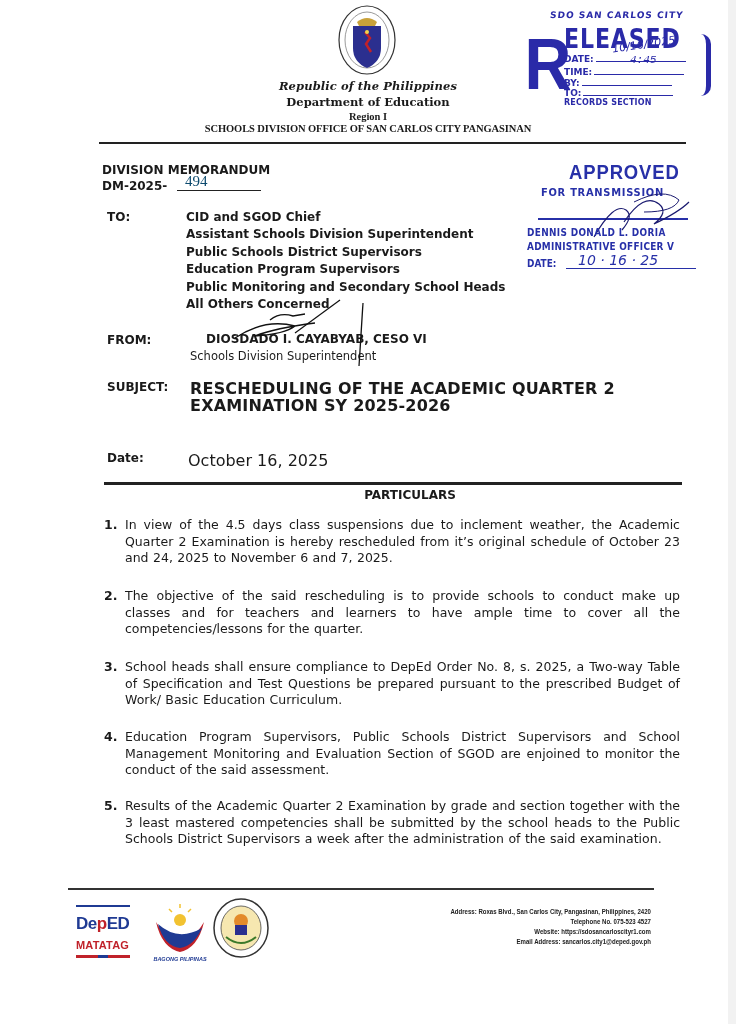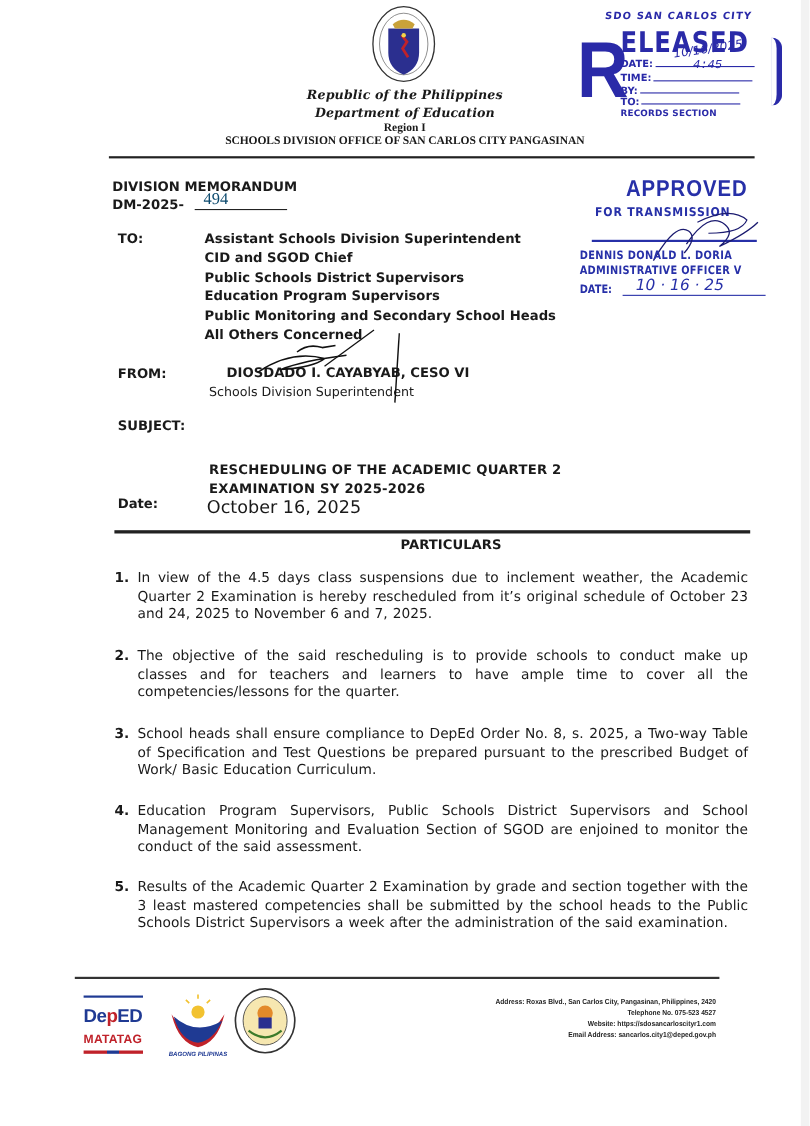--- a/index.html
+++ b/index.html
@@ -4,21 +4,21 @@
 <style>
   * { margin: 0; padding: 0; box-sizing: border-box; }
   html, body { width: 736px; height: 1024px; background: #ffffff; overflow: hidden; }
   body { position: relative; font-family: "DejaVu Sans", sans-serif; color: #1a1a1a; }
 
   .right-edge { position: absolute; left: 728px; top: 0; width: 8px; height: 1024px; background: #f2f2f2; }
 
   
   .seal { position: absolute; left: 337px; top: 4px; width: 60px; height: 72px; }
   .hdr-line1 { position: absolute; left: 0; width: 736px; text-align: center; top: 79px; font-family: "DejaVu Serif", serif; font-weight: bold; font-size: 11.5px; font-style: italic; letter-spacing: 0.1px; }
-  .hdr-line2 { position: absolute; left: 0; width: 736px; text-align: center; top: 95px; font-family: "DejaVu Serif", serif; font-weight: bold; font-size: 11.5px; font-style: italic; }
+  .hdr-line2 { position: absolute; left: 0; width: 736px; text-align: center; top: 95px; font-family: "DejaVu Serif", serif; font-weight: bold; font-size: 11.5px; }
   .hdr-region { position: absolute; left: 0; width: 736px; text-align: center; top: 111px; font-family: "Liberation Serif", serif; font-weight: bold; font-size: 10.5px; }
   .hdr-office { position: absolute; left: 0; width: 736px; text-align: center; top: 123px; font-family: "Liberation Serif", serif; font-weight: bold; font-size: 10.5px; letter-spacing: -0.1px; }
   .hdr-rule { position: absolute; left: 99px; top: 142px; width: 587px; height: 2px; background: #222; }
 
   
   .stamp-released { position: absolute; left: 520px; top: 6px; width: 195px; height: 104px; color: #2a2aa8; }
   .stamp-top { position: absolute; left: 30px; top: 4px; font-size: 9px; font-weight: bold; letter-spacing: 1px; transform: skewX(-6deg); }
   .stamp-R { position: absolute; left: 2px; top: 22px; font-family: "Liberation Sans", sans-serif; font-weight: bold; font-size: 72px; line-height: 72px; transform: scaleX(0.9); }
   .stamp-word { position: absolute; left: 44px; top: 20px; font-weight: bold; font-size: 26px; line-height: 26px; letter-spacing: 1px; transform: scaleX(0.85); transform-origin: left; }
   .stamp-field { position: absolute; left: 44px; font-weight: bold; font-size: 9px; line-height: 10px; }
@@ -39,21 +39,21 @@
   
   .lbl { position: absolute; font-family: "DejaVu Sans", sans-serif; font-weight: bold; font-size: 12px; }
   .memo-title { left: 102px; top: 163px; }
   .memo-num { left: 102px; top: 179px; text-align: center; }
   .memo-num-val { position: absolute; left: 177px; top: 172px; width: 84px; border-bottom: 1.3px solid #222; font-family: Liberation Serif, serif; font-size: 15px; color: #0c4a6e; padding-left: 8px; line-height: 18px; }
 
   .field-label { position: absolute; left: 107px; font-family: "DejaVu Sans", sans-serif; font-weight: bold; font-size: 12px; }
   .to-list { position: absolute; left: 186px; top: 209px; font-family: "DejaVu Sans", sans-serif; font-weight: bold; font-size: 12px; line-height: 17.4px; }
   .from-name { position: absolute; left: 190px; top: 332px; font-family: "DejaVu Sans", sans-serif; font-weight: bold; font-size: 12px; margin-left: 16px; }
   .from-title { position: absolute; left: 190px; top: 349px; font-family: "DejaVu Sans", sans-serif; font-size: 11.5px; }
-  .subject-text { position: absolute; left: 190px; top: 380px; font-family: "DejaVu Sans", sans-serif; font-weight: bold; font-size: 12px; line-height: 17px; letter-spacing: 0.2px; margin-top: 39px; }
+  .subject-text { position: absolute; left: 190px; top: 380px; font-family: "DejaVu Sans", sans-serif; font-weight: bold; font-size: 16px; line-height: 17px; letter-spacing: 0.2px; }
   .date-val { position: absolute; left: 188px; top: 451px; font-family: "DejaVu Sans", sans-serif; font-size: 16px; }
 
   .sig { position: absolute; pointer-events: none; }
 
   .part-rule { position: absolute; left: 104px; top: 482px; width: 578px; height: 2.5px; background: #222; }
   .part-title { position: absolute; left: 0; width: 736px; text-align: center; padding-left: 84px; top: 488px; font-family: "DejaVu Sans", sans-serif; font-weight: bold; font-size: 12px; }
 
   .item { position: absolute; left: 104px; width: 576px; font-family: "DejaVu Sans", sans-serif; font-size: 12.5px; line-height: 16.5px; }
   .item .num { position: absolute; left: 0; top: 0; font-weight: bold; }
   .item .txt { margin-left: 21px; text-align: justify; text-align-last: left; word-spacing: 0.5px; }
@@ -120,22 +120,22 @@
   <div class="ap-date">DATE:</div>
   <div class="ap-date-val">10 · 16 · 25</div>
 </div>
 
 <div class="lbl memo-title">DIVISION MEMORANDUM</div>
 <div class="lbl memo-num">DM-2025-</div>
 <div class="memo-num-val">494</div>
 
 <div class="field-label" style="top:210px">TO:</div>
 <div class="to-list">
+  <div>CID and SGOD Chief</div>
   <div>Assistant Schools Division Superintendent</div>
-  <div>CID and SGOD Chief</div>
   <div>Public Schools District Supervisors</div>
   <div>Education Program Supervisors</div>
   <div>Public Monitoring and Secondary School Heads</div>
   <div>All Others Concerned</div>
 </div>
 
 <div class="field-label" style="top:333px">FROM:</div>
 <div class="from-name">DIOSDADO I. CAYABYAB, CESO VI</div>
 <div class="from-title">Schools Division Superintendent</div>
 <svg class="sig" style="left:225px;top:298px;width:150px;height:70px" viewBox="0 0 150 70">

